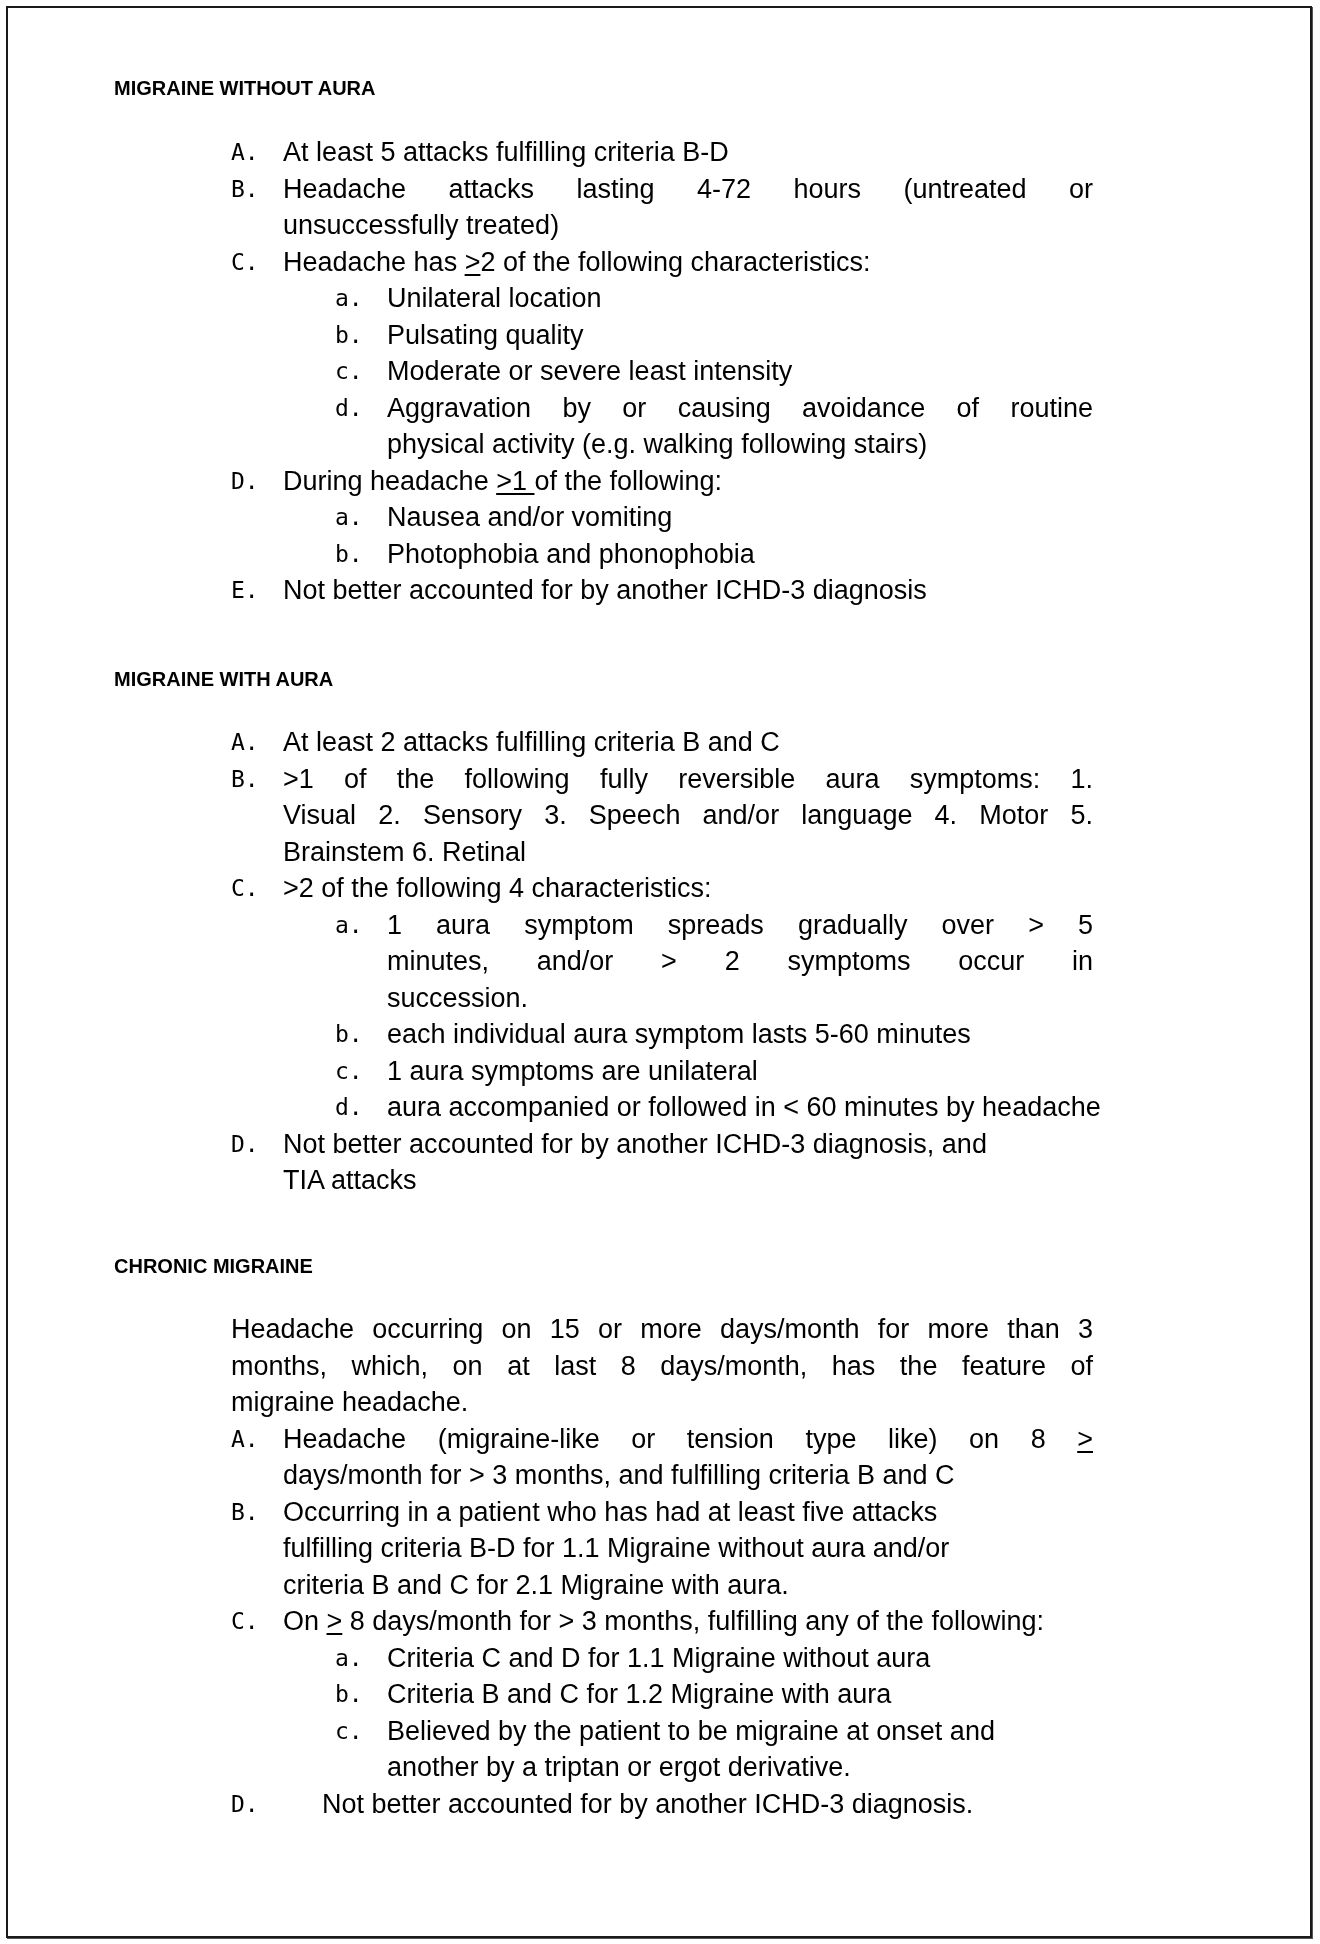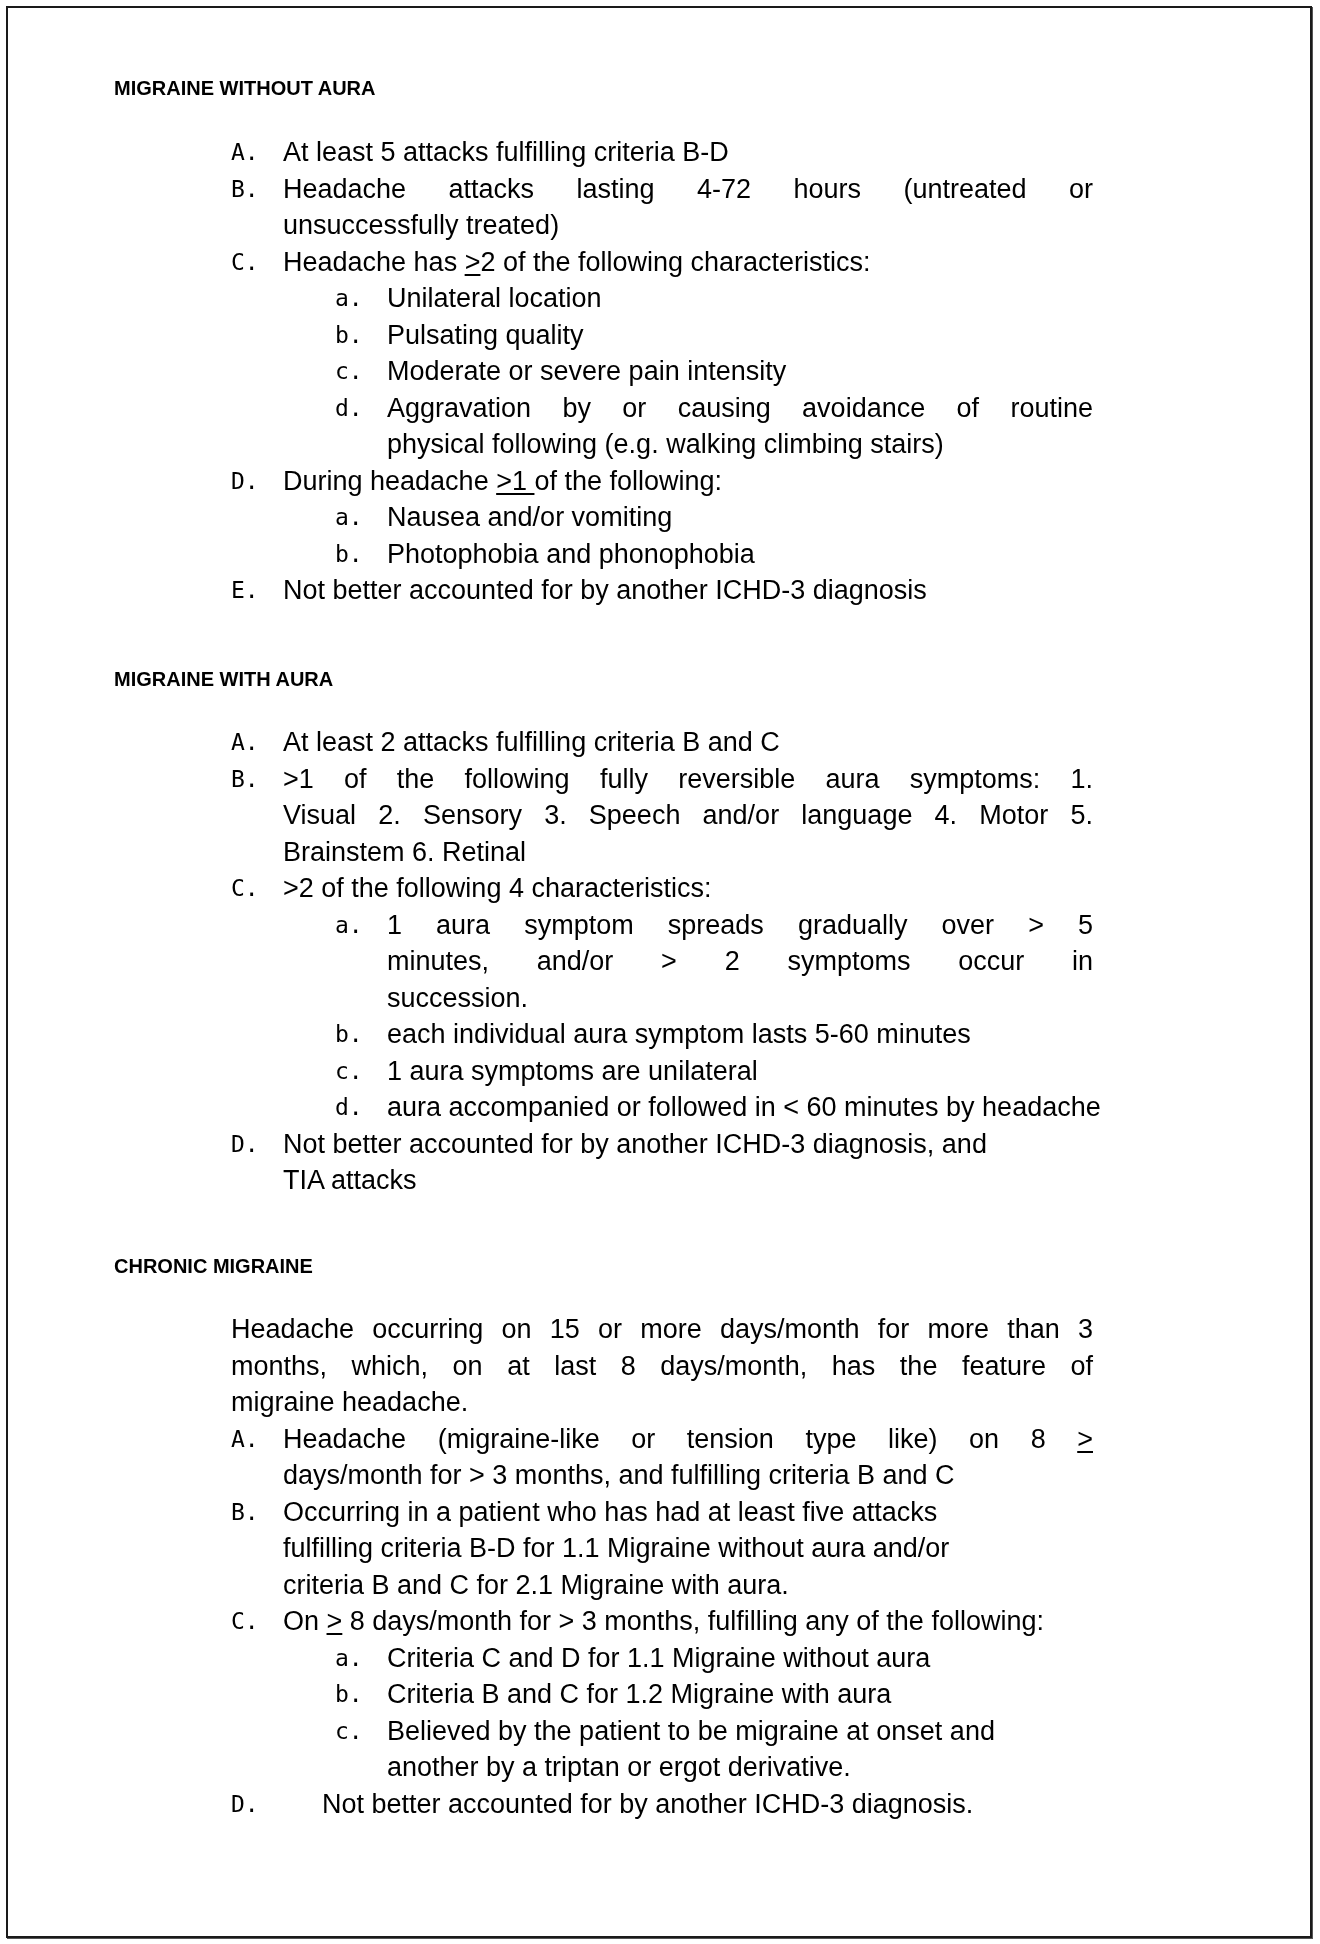--- a/index.html
+++ b/index.html
@@ -65,28 +65,28 @@
       <div class="row lvl2">
         <span class="marker">a.</span>
         <span class="txt">Unilateral location</span>
       </div>
       <div class="row lvl2">
         <span class="marker">b.</span>
         <span class="txt">Pulsating quality</span>
       </div>
       <div class="row lvl2">
         <span class="marker">c.</span>
-        <span class="txt">Moderate or severe pain intensity</span>
+        <span class="txt">Moderate or severe least intensity</span>
       </div>
       <div class="row lvl2">
         <span class="marker">d.</span>
         <span class="txt just">Aggravation by or causing avoidance of routine</span>
       </div>
       <div class="row lvl2">
-        <span class="txt">physical following (e.g. walking climbing stairs)</span>
+        <span class="txt">physical activity (e.g. walking following stairs)</span>
       </div>
       <div class="row lvl1">
         <span class="marker">D.</span>
         <span class="txt"><span>During headache </span><u>&gt;1 </u><span>of the following:</span></span>
       </div>
       <div class="row lvl2">
         <span class="marker">a.</span>
         <span class="txt">Nausea and/or vomiting</span>
       </div>
       <div class="row lvl2">

